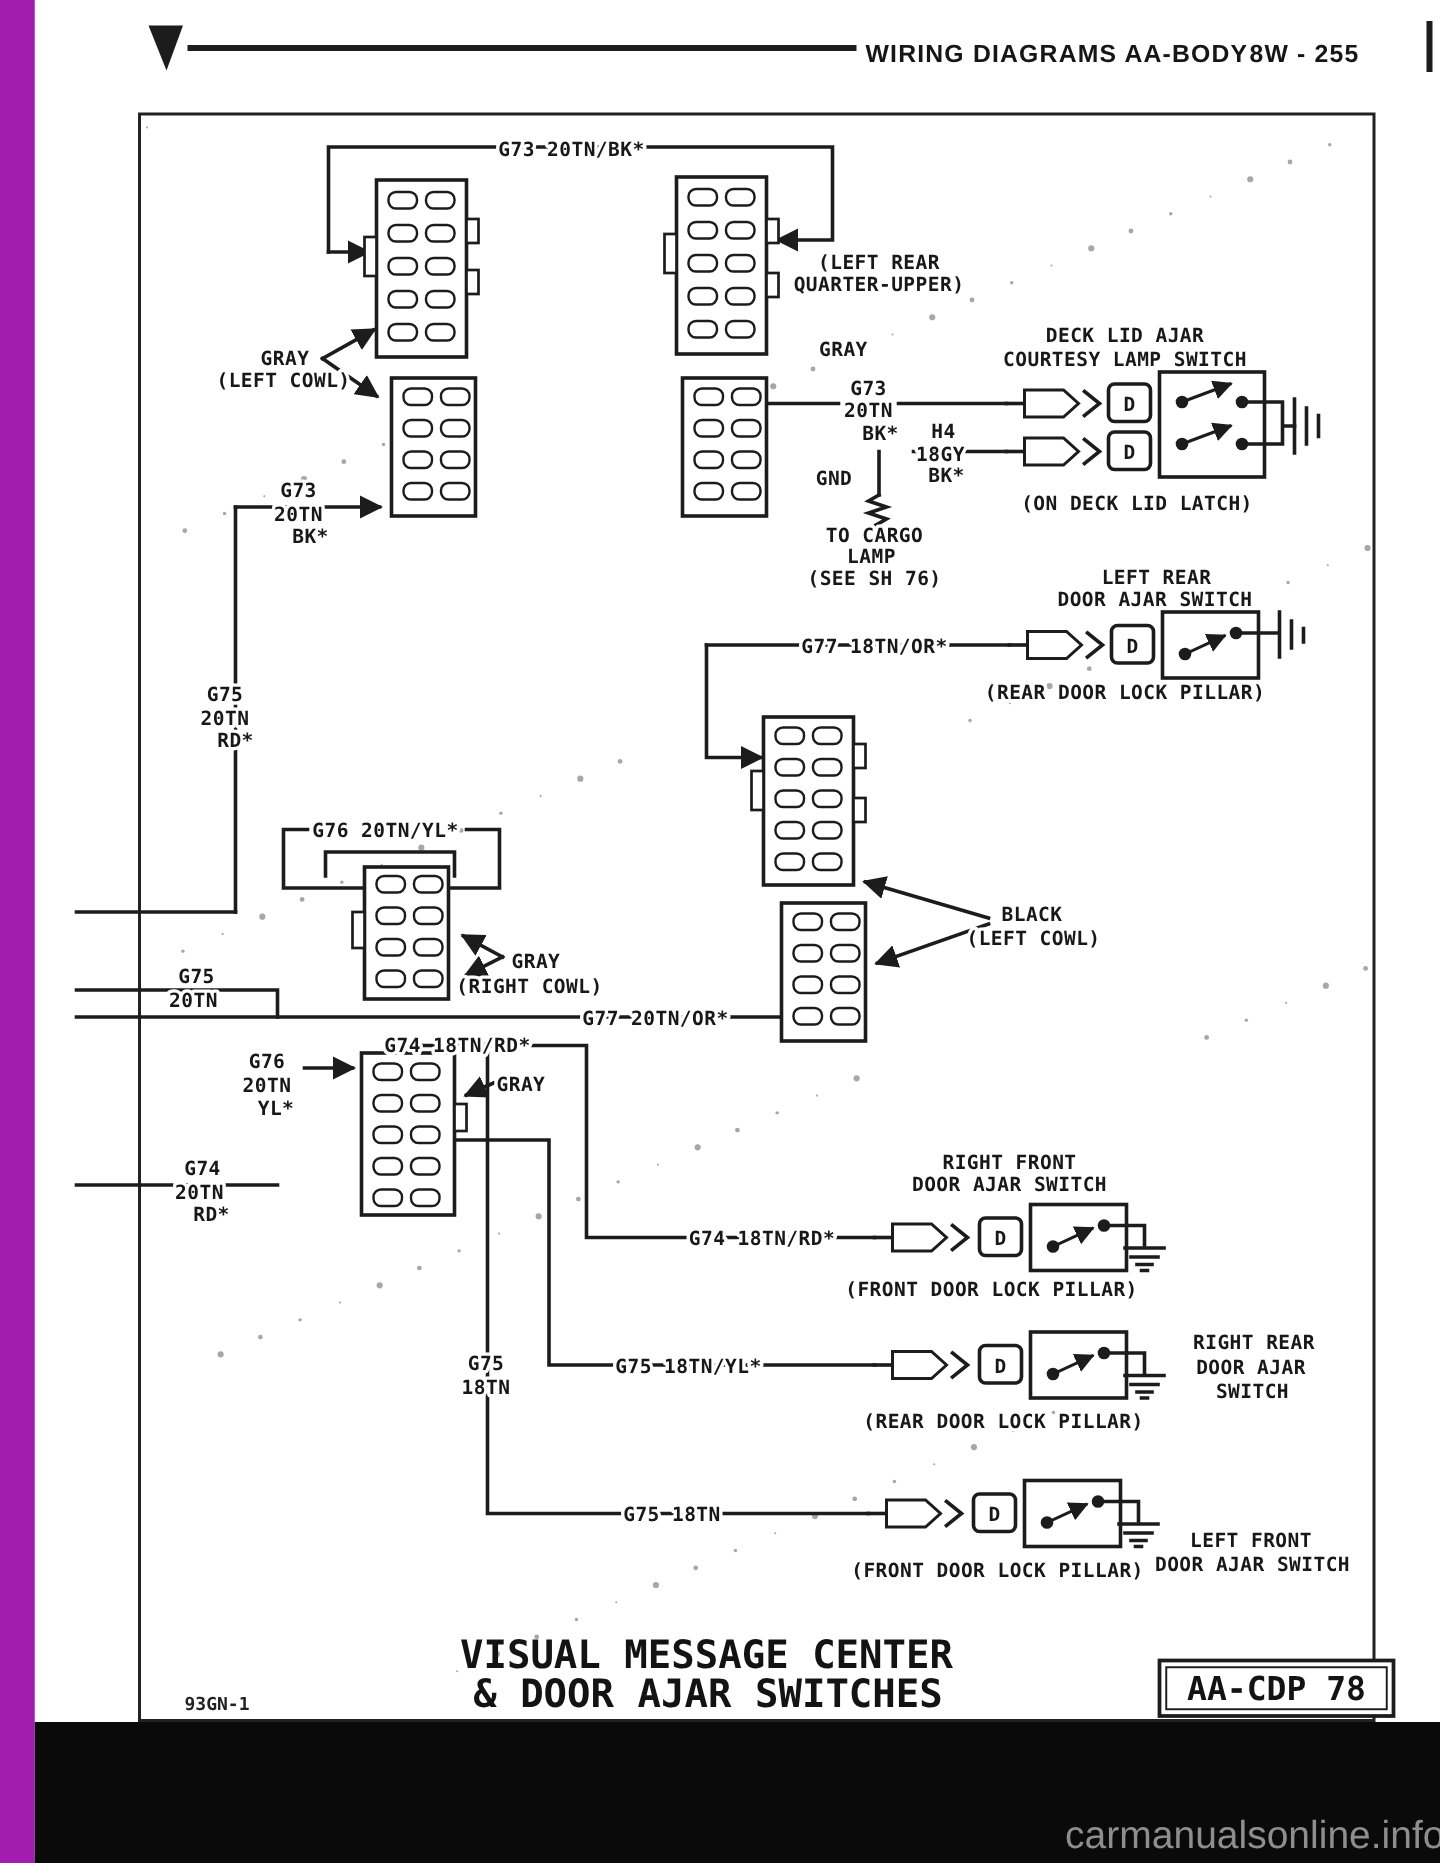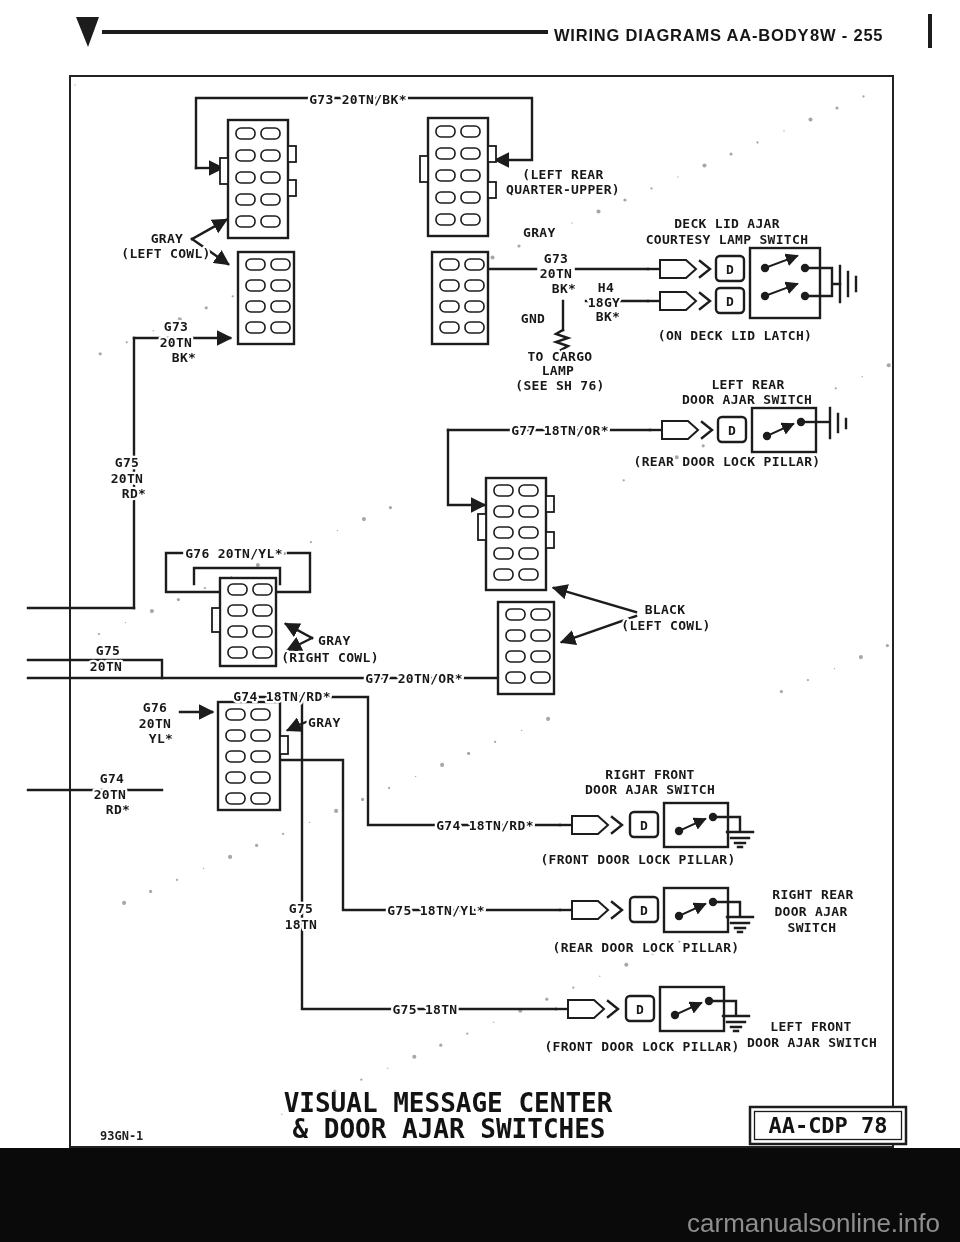--- a/index.html
+++ b/index.html
@@ -1,16 +1,16 @@
 <!DOCTYPE html>
 <html><head>
 <meta charset="utf-8">
 <style>
   html,body{margin:0;padding:0;background:#000;}
-  #stage{width:852px;height:1242px;position:relative;background:#a21caf;}
+  #stage{width:852px;height:1242px;position:relative;background:#a21caf;padding-left:23px;}
   svg{display:block}
   .w   { stroke:#1c1c1c; stroke-width:2.4; fill:none; stroke-linecap:square; }
   .w2  { stroke:#1c1c1c; stroke-width:2;   fill:#ffffff; }
   .cbox{ stroke:#1c1c1c; stroke-width:2.4; fill:#ffffff; }
   .pin { stroke:#1c1c1c; stroke-width:1.6; fill:#ffffff; }
   .ear { stroke:#1c1c1c; stroke-width:1.8; fill:#ffffff; }
   .dot { fill:#1c1c1c; }
   .t   { font:bold 13px "DejaVu Sans Mono", monospace; fill:#181818; letter-spacing:.3px;
          paint-order:stroke fill; stroke:#ffffff; stroke-width:4.5px; stroke-linejoin:round; }
   .mid { text-anchor:middle; }

